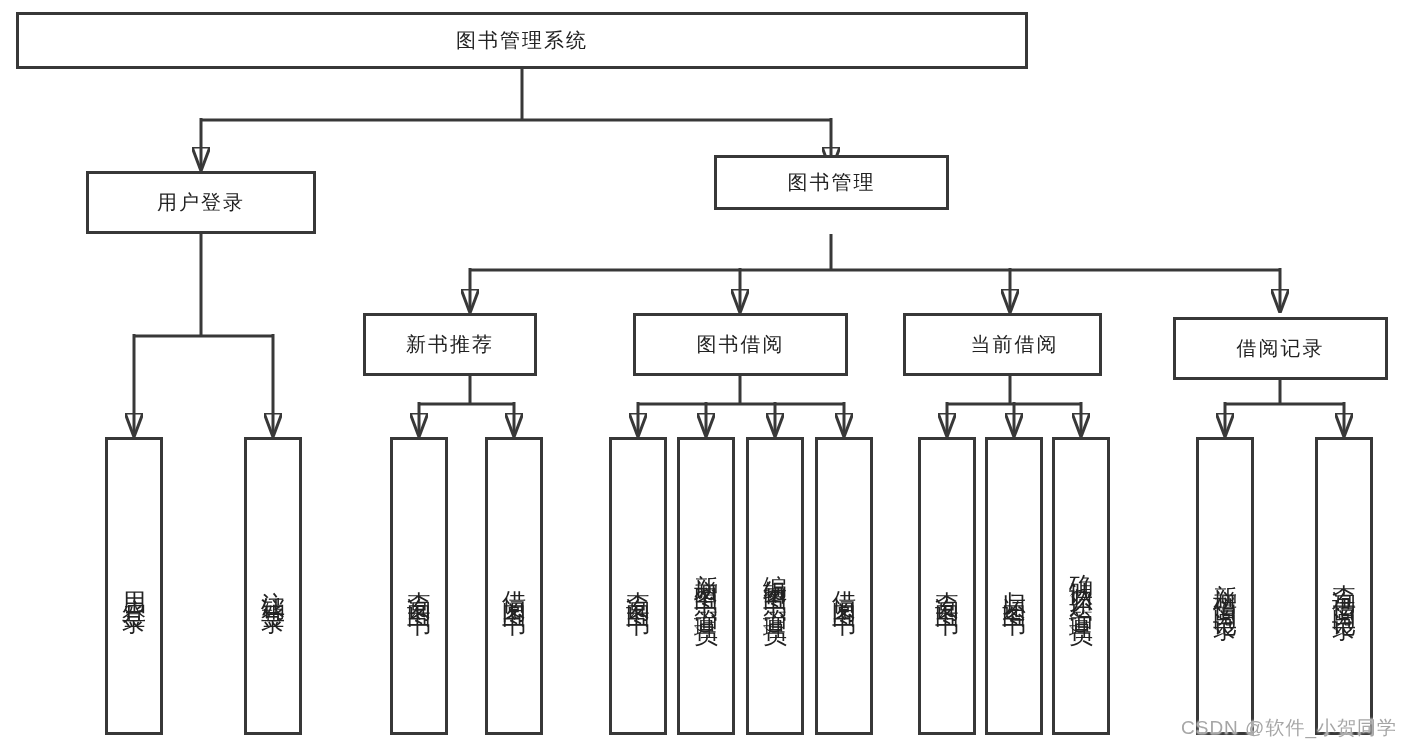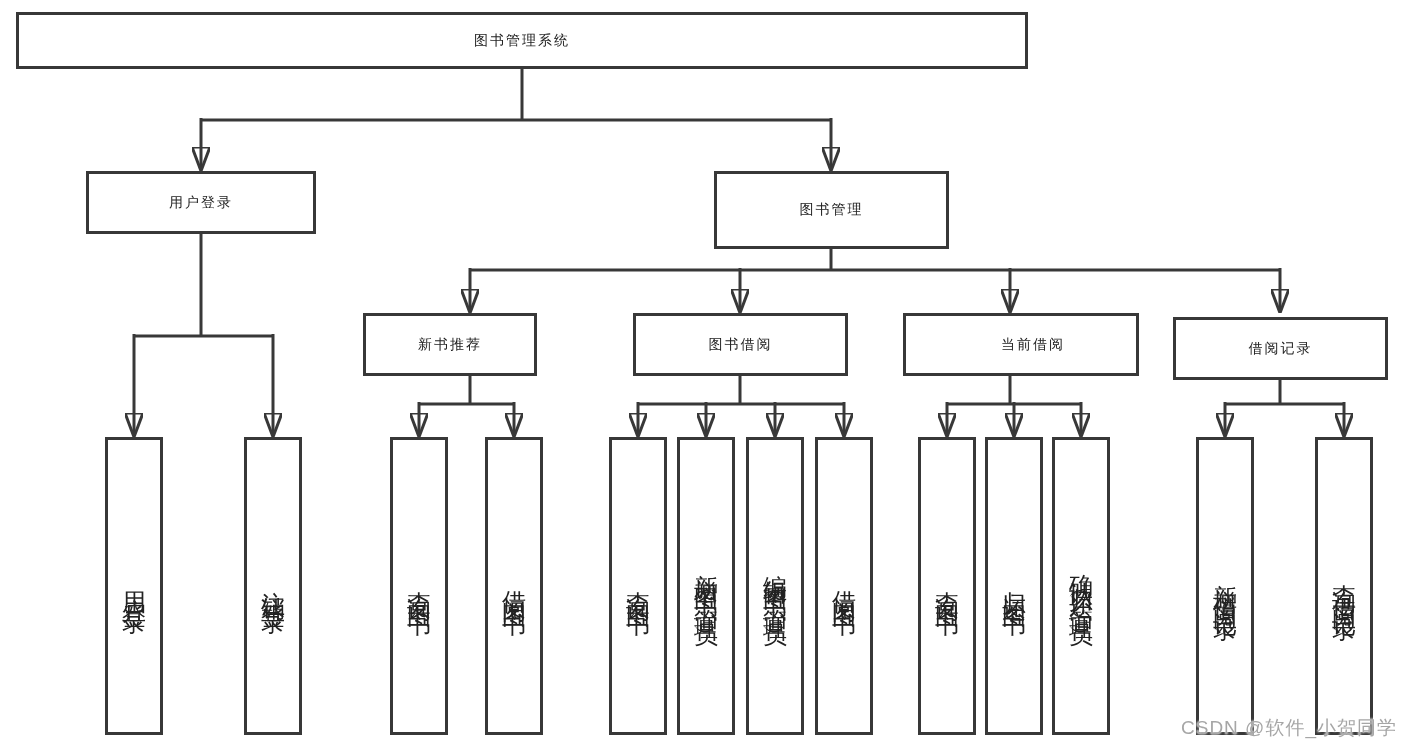--- a/index.html
+++ b/index.html
@@ -35,38 +35,38 @@
   .box {
     position: absolute;
     background: var(--box-bg);
     border: 3px solid var(--line);
     display: flex;
     align-items: center;
     justify-content: center;
     color: var(--text);
     z-index: 2;
   }
-  .hbox { font-size: 14px; letter-spacing: 2px; }
+  .hbox { font-size: 20px; letter-spacing: 2px; }
   .vbox { width: 58px; top: 437px; height: 298px; }
   .vbox span {
     writing-mode: vertical-rl;
     text-orientation: mixed;
     font-size: 24px;
     letter-spacing: 7px;
     line-height: 1;
     white-space: nowrap;
   }
 
   
   .b-root { left: 16px;  top: 12px;  width: 1012px; height: 57px; }
   .b-l2a  { left: 86px;  top: 171px; width: 230px;  height: 63px; }
-  .b-l2b  { left: 714px; top: 171px; width: 235px;  height: 78px; }
+  .b-l2b  { left: 714px; top: 155px; width: 235px;  height: 55px; }
   .b-l3a  { left: 363px; top: 313px; width: 174px;  height: 63px; }
   .b-l3b  { left: 633px; top: 313px; width: 215px;  height: 63px; justify-content: center; }
-  .b-l3c  { left: 903px; top: 313px; width: 236px;  height: 63px; padding-left: 24px; }
+  .b-l3c  { left: 903px; top: 313px; width: 199px;  height: 63px; padding-left: 24px; }
   .b-l3d  { left: 1173px;top: 317px; width: 215px;  height: 63px; }
 
   
   .lf1  { left: 105px; }
   .lf2  { left: 244px; }
   .lf3  { left: 390px; }
   .lf4  { left: 485px; }
   .lf5  { left: 609px; }
   .lf6  { left: 677px; }
   .lf7  { left: 746px; }

